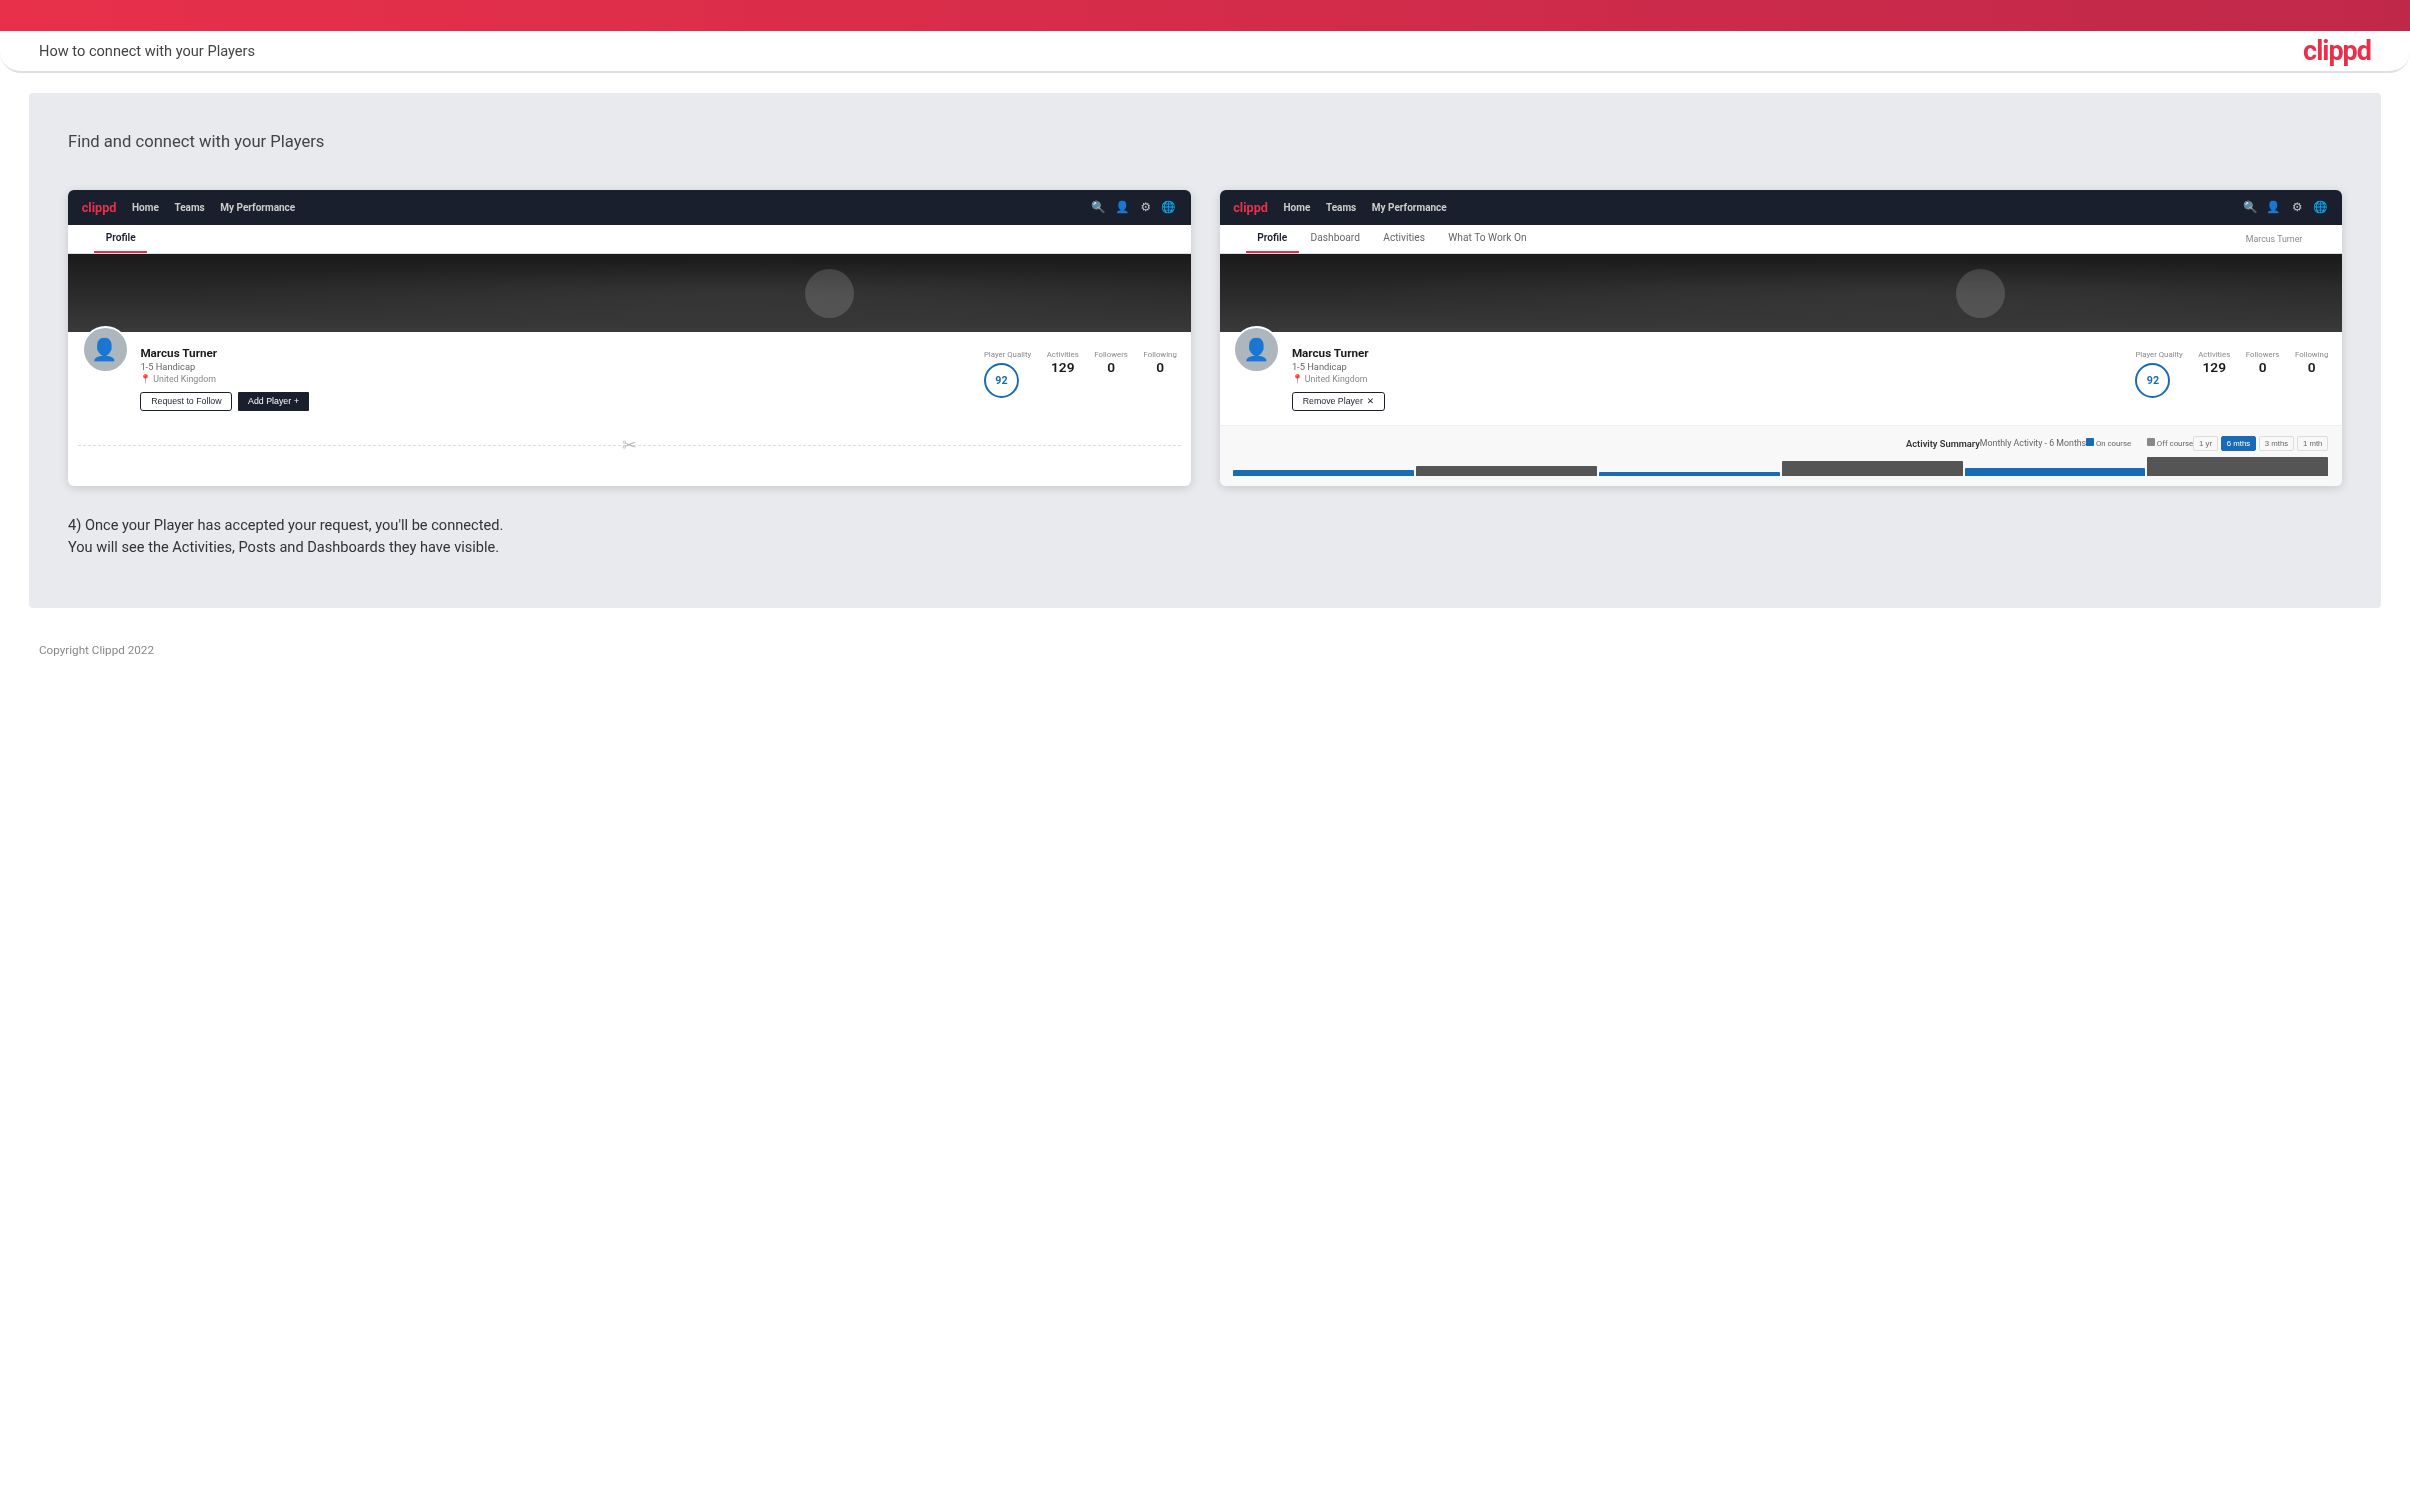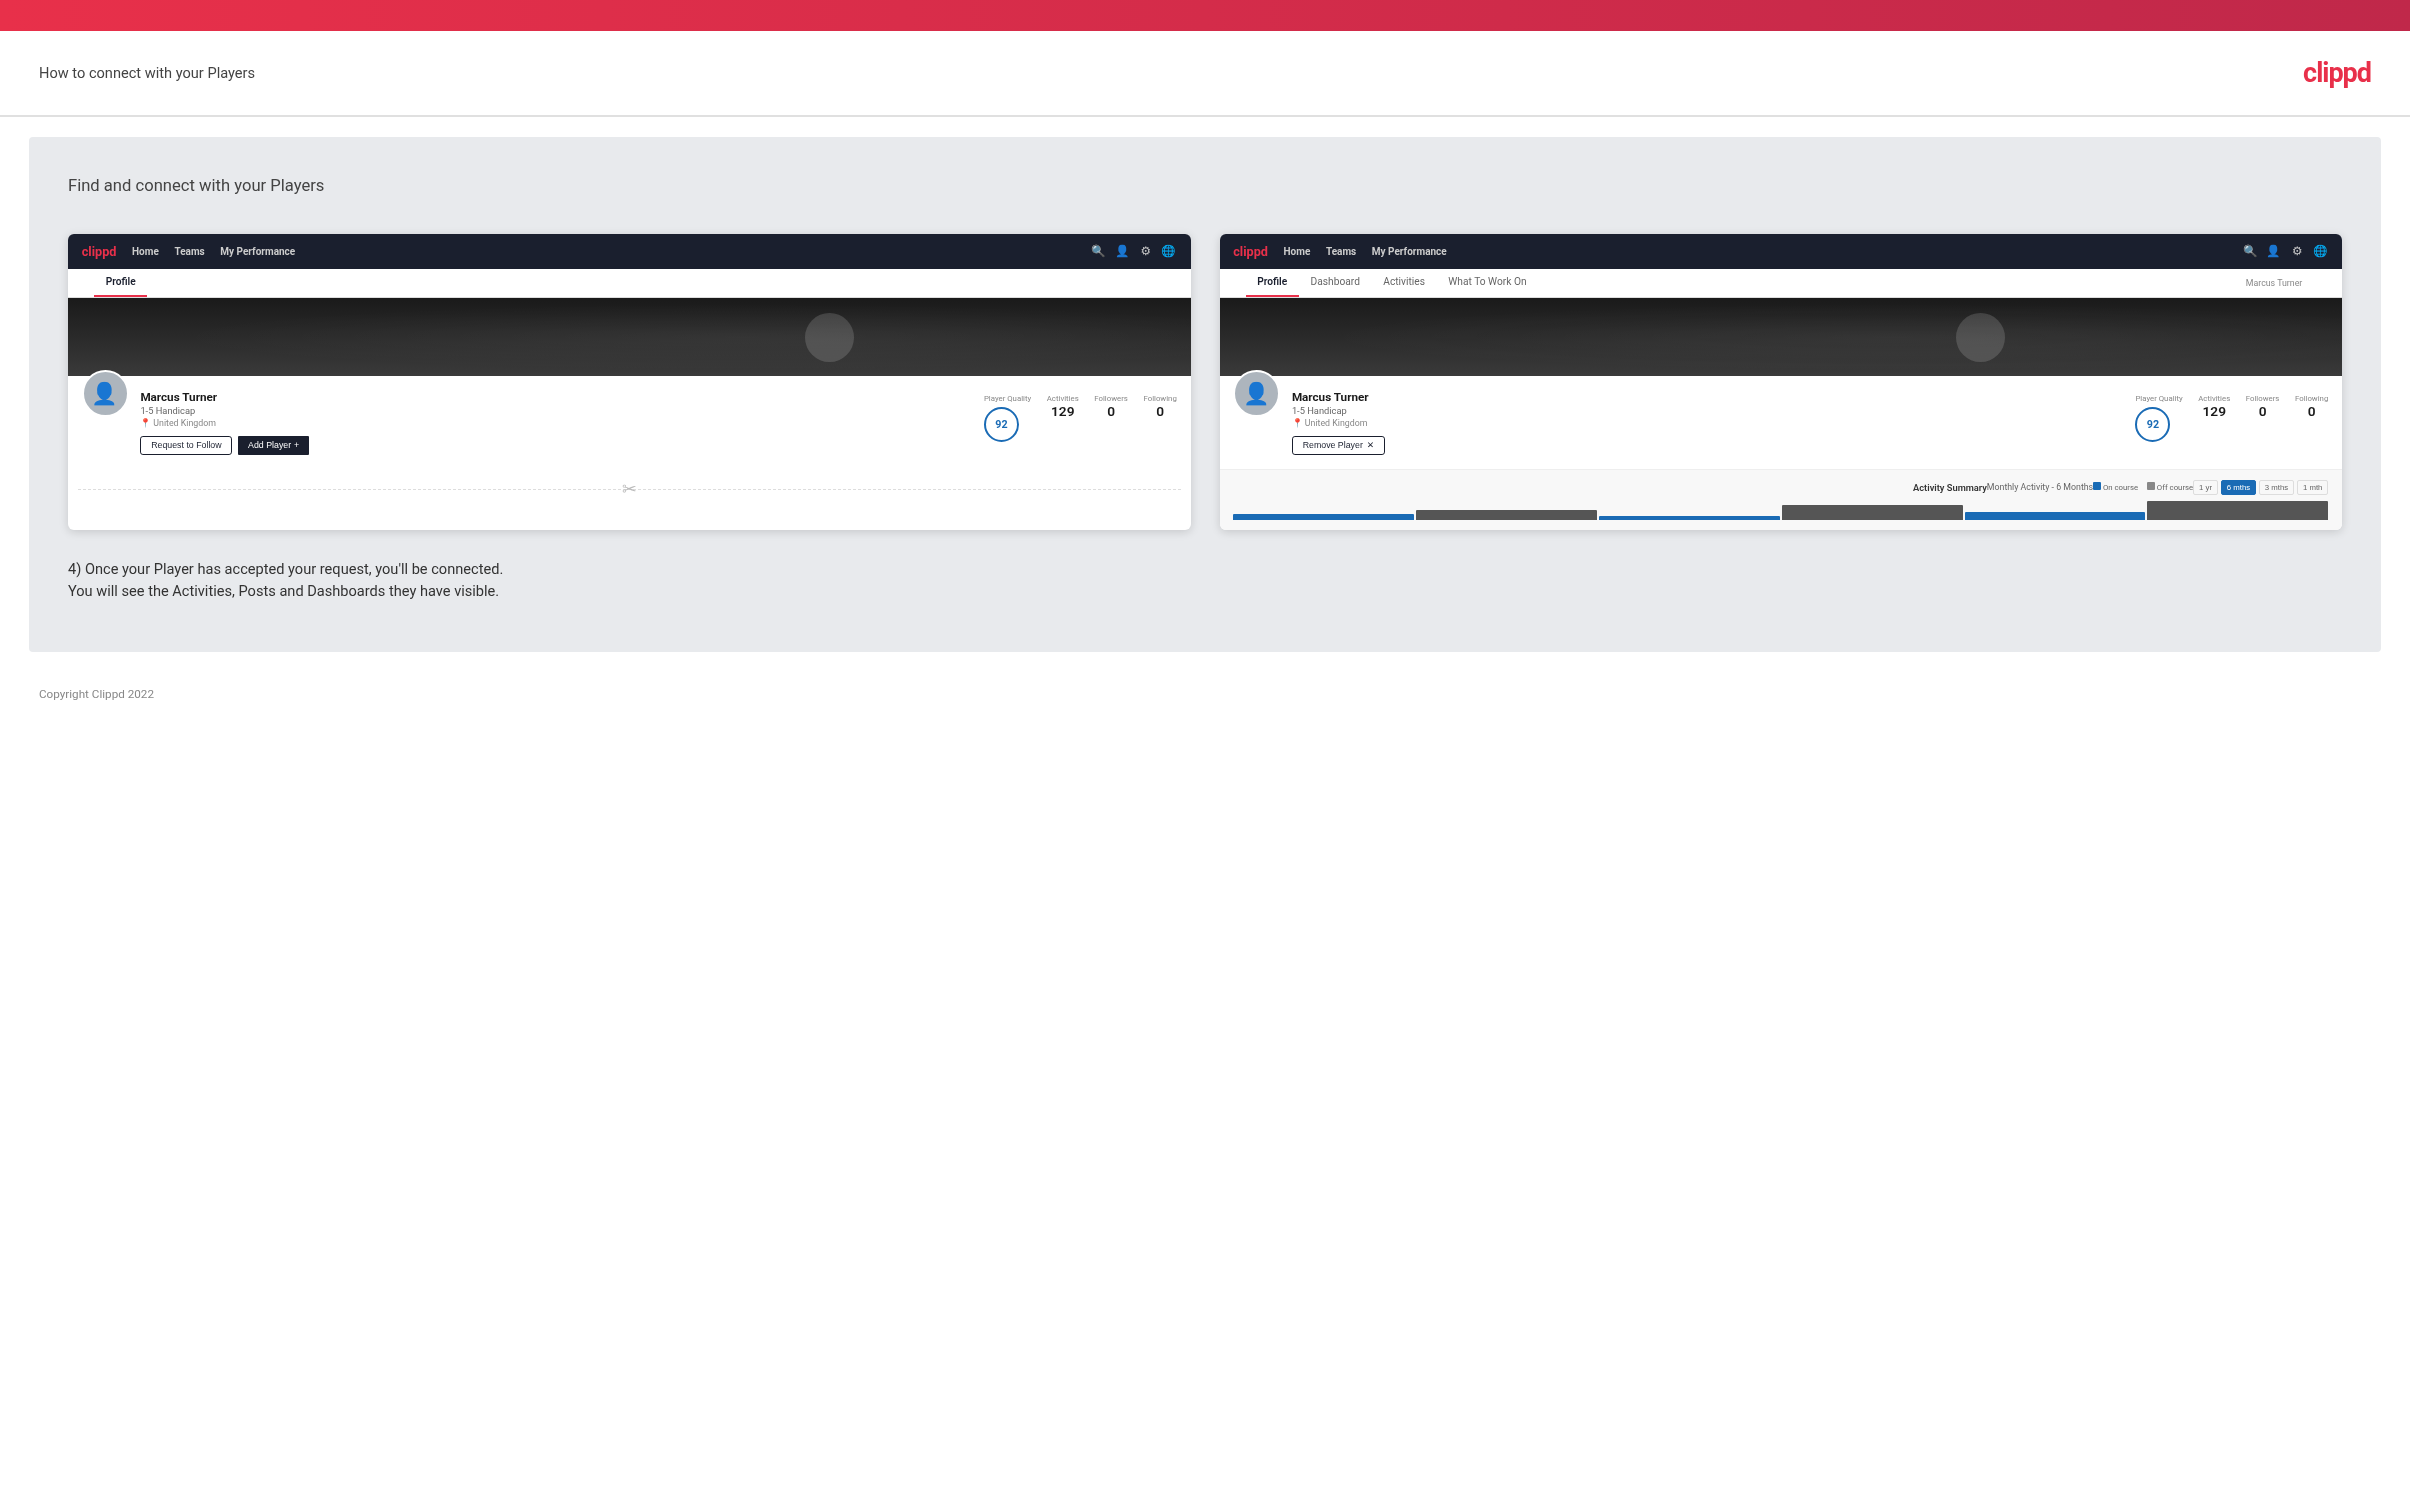--- a/index.html
+++ b/index.html
@@ -9,22 +9,23 @@
       color: #333;
     }
     .top-bar {
       height: 31px;
       background: linear-gradient(to right, #e8304a, #c0284a);
     }
     .header {
       display: flex;
       align-items: center;
       justify-content: space-between;
-      padding: 26px 39px;
+      padding: 4px 39px;
       border-bottom: 2px solid #e0e0e0;
+      border-radius: 28px;
     }
     .header-title {
       font-size: 14.6px;
       color: #444;
     }
     .logo {
       font-size: 27px;
       font-weight: 700;
       color: #e8304a;
       letter-spacing: -1px;
@@ -284,21 +285,21 @@
       font-weight: 600;
       color: #333;
     }
     .activity-period {
       font-size: 8.8px;
       color: #666;
     }
     .activity-legend {
       display: flex;
       align-items: center;
-      gap: 9px;
+      gap: 16px;
       font-size: 7.8px;
       color: #666;
     }
     .legend-dot {
       width: 7.8px;
       height: 7.8px;
       border-radius: 1px;
       display: inline-block;
     }
     .period-buttons {

